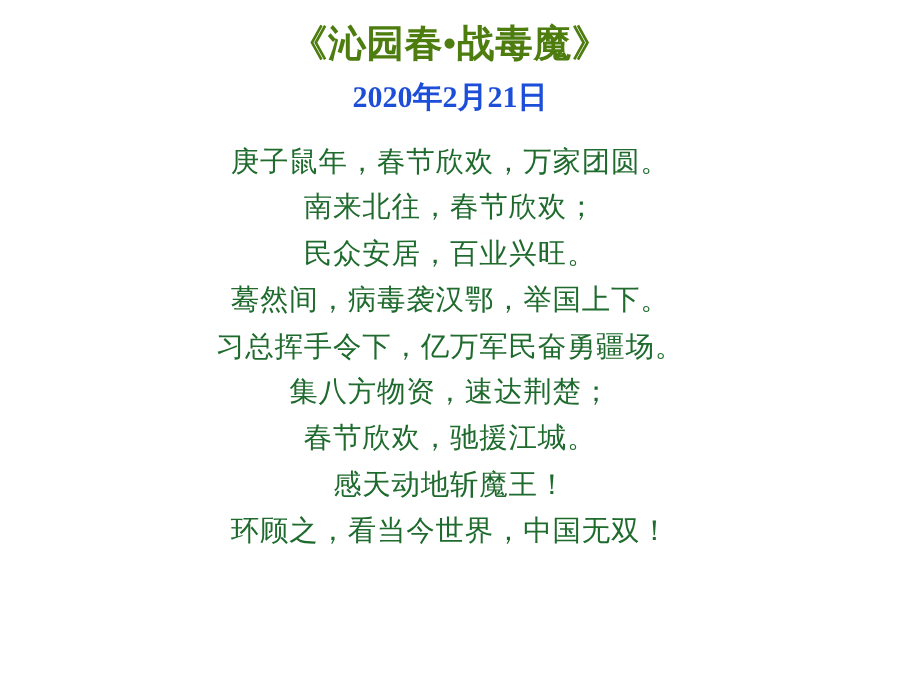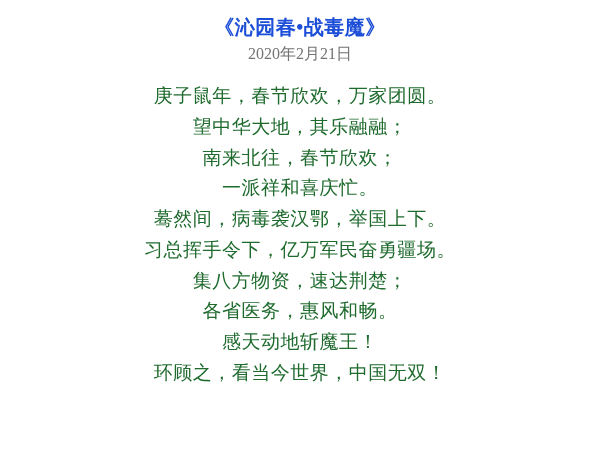--- a/index.html
+++ b/index.html
@@ -17,33 +17,33 @@
     width: 600px;
     height: 450px;
     box-sizing: border-box;
     padding: 14px 20px 10px 20px;
     display: flex;
     flex-direction: column;
     align-items: center;
     background: #ffffff;
   }
   .poem-title {
-    color: #1d4ed8;
-    font-size: 20px;
+    color: #4d7c0f;
+    font-size: 25px;
     font-weight: bold;
     letter-spacing: 0.5px;
     line-height: 1.3;
     text-align: center;
     margin: 0 0 2px 0;
     white-space: nowrap;
   }
   .poem-date {
-    color: #737373;
-    font-size: 16px;
-    font-weight: normal;
+    color: #1d4ed8;
+    font-size: 20px;
+    font-weight: bold;
     text-align: center;
     margin: 2px 0 16px 0;
     white-space: nowrap;
   }
   .poem-body {
     display: flex;
     flex-direction: column;
     align-items: center;
     width: 100%;
   }
@@ -59,24 +59,23 @@
 </head>
 <body>
 
 <div class="page">
 
   <div class="poem-title">《沁园春•战毒魔》</div>
   <div class="poem-date">2020年2月21日</div>
 
   <div class="poem-body">
     <div class="poem-line">庚子鼠年，春节欣欢，万家团圆。</div>
-    <div class="poem-line">望中华大地，其乐融融；</div>
     <div class="poem-line">南来北往，春节欣欢；</div>
-    <div class="poem-line">一派祥和喜庆忙。</div>
+    <div class="poem-line">民众安居，百业兴旺。</div>
     <div class="poem-line">蓦然间，病毒袭汉鄂，举国上下。</div>
     <div class="poem-line">习总挥手令下，亿万军民奋勇疆场。</div>
     <div class="poem-line">集八方物资，速达荆楚；</div>
-    <div class="poem-line">各省医务，惠风和畅。</div>
+    <div class="poem-line">春节欣欢，驰援江城。</div>
     <div class="poem-line">感天动地斩魔王！</div>
     <div class="poem-line">环顾之，看当今世界，中国无双！</div>
   </div>
 
 </div>
 
 </body></html>

